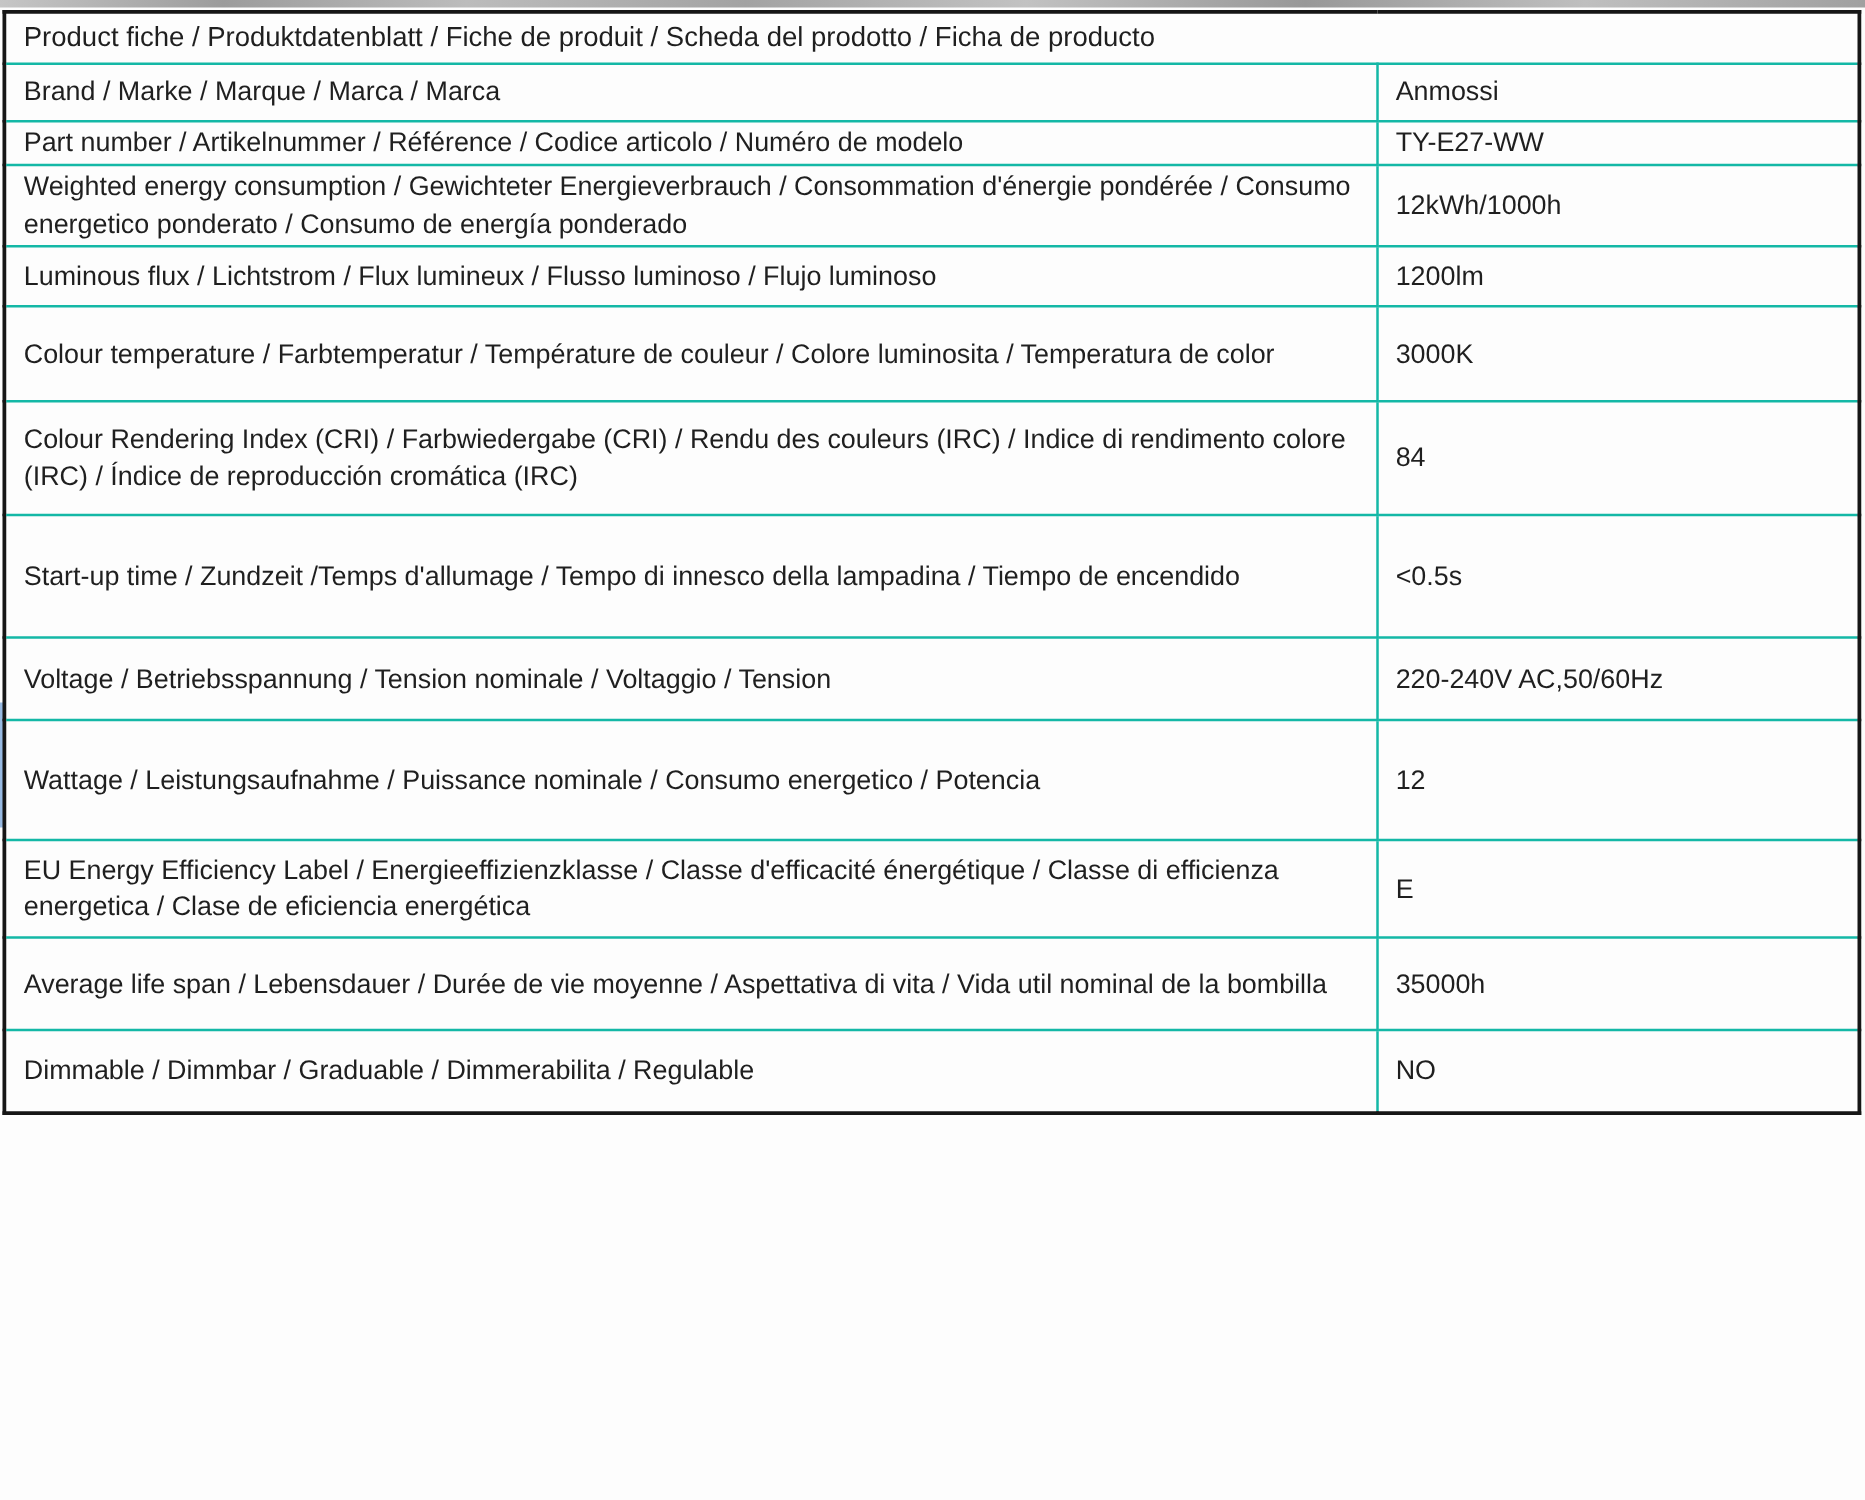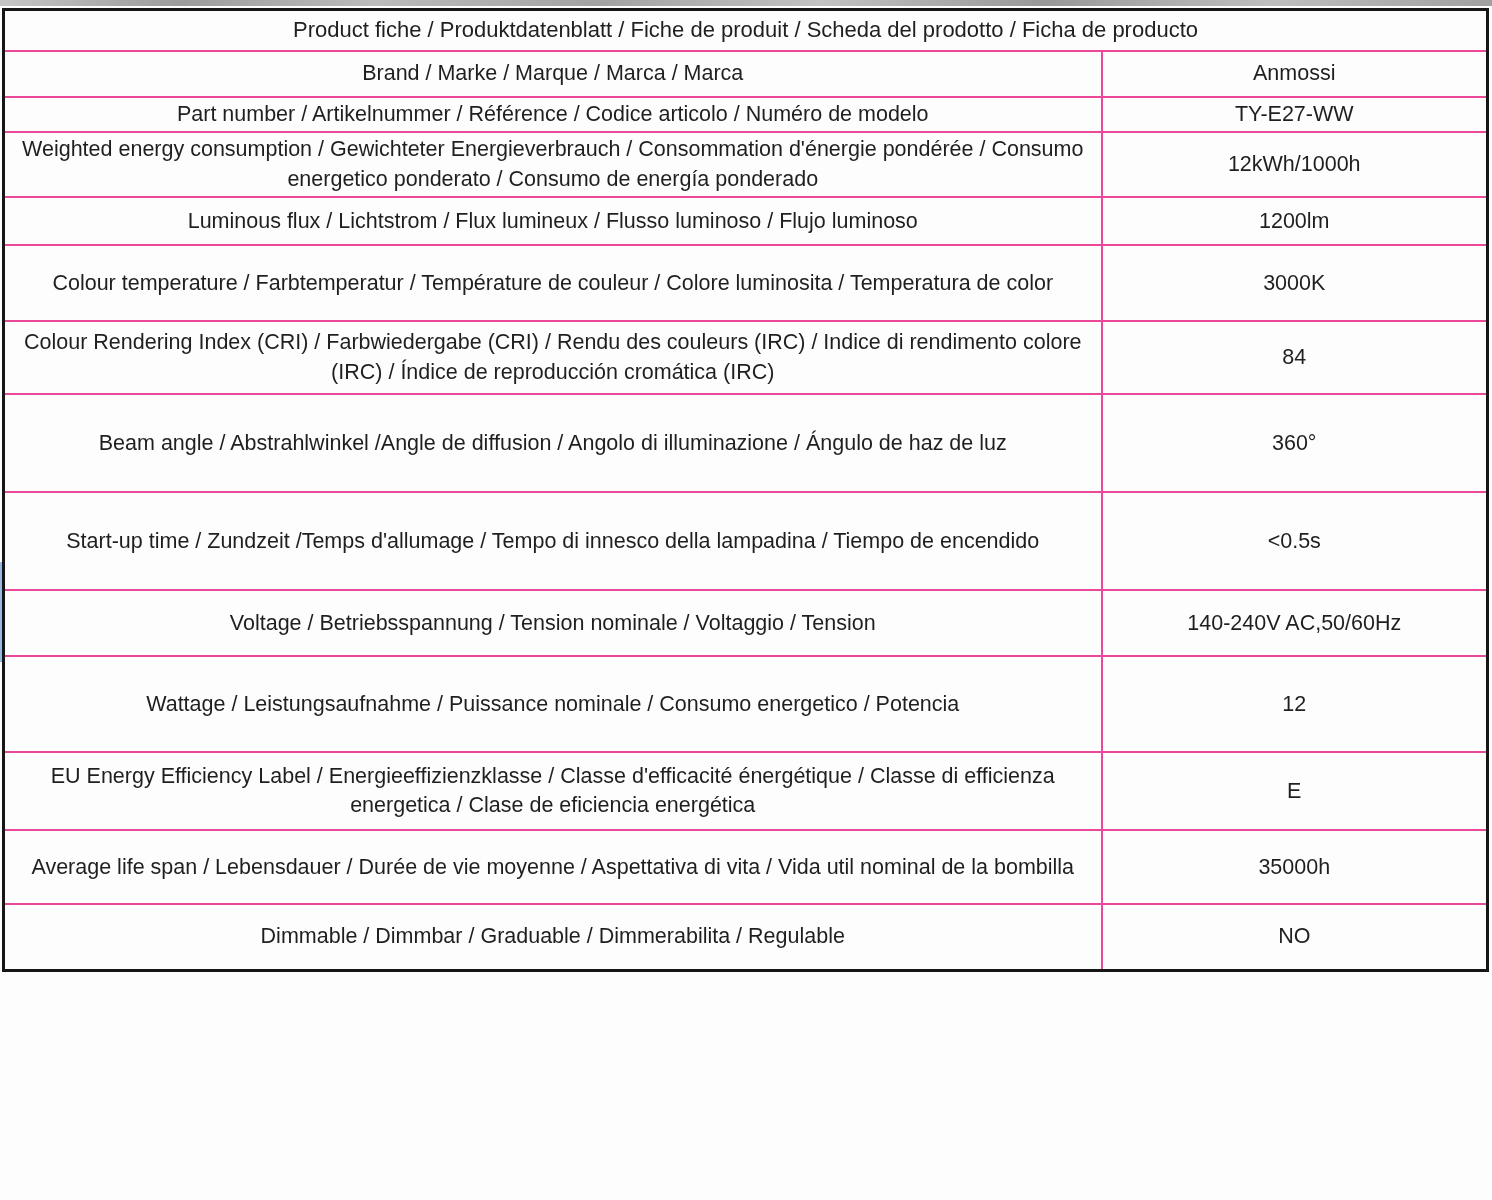--- a/index.html
+++ b/index.html
@@ -39,22 +39,22 @@
     width: 1487px;
     border-collapse: collapse;
     table-layout: fixed;
     color: #1f1f1f;
     font-size: 21.5px;
     line-height: 1.38;
   }
   table.fiche { border: 3px solid #161616; }
   table.fiche th,
   table.fiche td {
-    border: 2px solid #ec4899;
-    text-align: center;
+    border: 2px solid #14b8a6;
+    text-align: left;
     vertical-align: middle;
     padding: 2px 14px;
     font-weight: 400;
     overflow: hidden;
   }
   th.title-cell {
     font-size: 22px;
     height: 41px;
   }
   
@@ -98,39 +98,35 @@
     <tr style="height:48px">
       <td>Luminous flux / Lichtstrom / Flux lumineux / Flusso luminoso / Flujo luminoso</td>
       <td>1200lm</td>
     </tr>
 
     <tr style="height:76px">
       <td class="tall">Colour temperature / Farbtemperatur / Température de couleur / Colore luminosita / Temperatura de color</td>
       <td>3000K</td>
     </tr>
 
-    <tr style="height:73px">
+    <tr style="height:91px">
       <td class="tall">Colour Rendering Index (CRI) / Farbwiedergabe (CRI) / Rendu des couleurs (IRC) / Indice di rendimento colore (IRC) / Índice de reproducción cromática (IRC)</td>
       <td>84</td>
     </tr>
 
-    <tr style="height:98px">
-      <td class="tall">Beam angle / Abstrahlwinkel /Angle de diffusion / Angolo di illuminazione / Ángulo de haz de luz</td>
-      <td>360°</td>
-    </tr>
 
     <tr style="height:98px">
       <td class="tall">Start-up time / Zundzeit /Temps d'allumage / Tempo di innesco della lampadina / Tiempo de encendido</td>
       <td>&lt;0.5s</td>
     </tr>
 
 
     <tr style="height:66px">
       <td class="vlabel">Voltage / Betriebsspannung / Tension nominale / Voltaggio / Tension</td>
-      <td class="vvalue">140-240V AC,50/60Hz</td>
+      <td class="vvalue">220-240V AC,50/60Hz</td>
     </tr>
 
     <tr style="height:96px">
       <td class="tall">Wattage / Leistungsaufnahme / Puissance nominale / Consumo energetico / Potencia</td>
       <td>12</td>
     </tr>
 
     <tr style="height:78px">
       <td class="tall">EU Energy Efficiency Label / Energieeffizienzklasse / Classe d'efficacité énergétique / Classe di efficienza energetica / Clase de eficiencia energética</td>
       <td>E</td>

